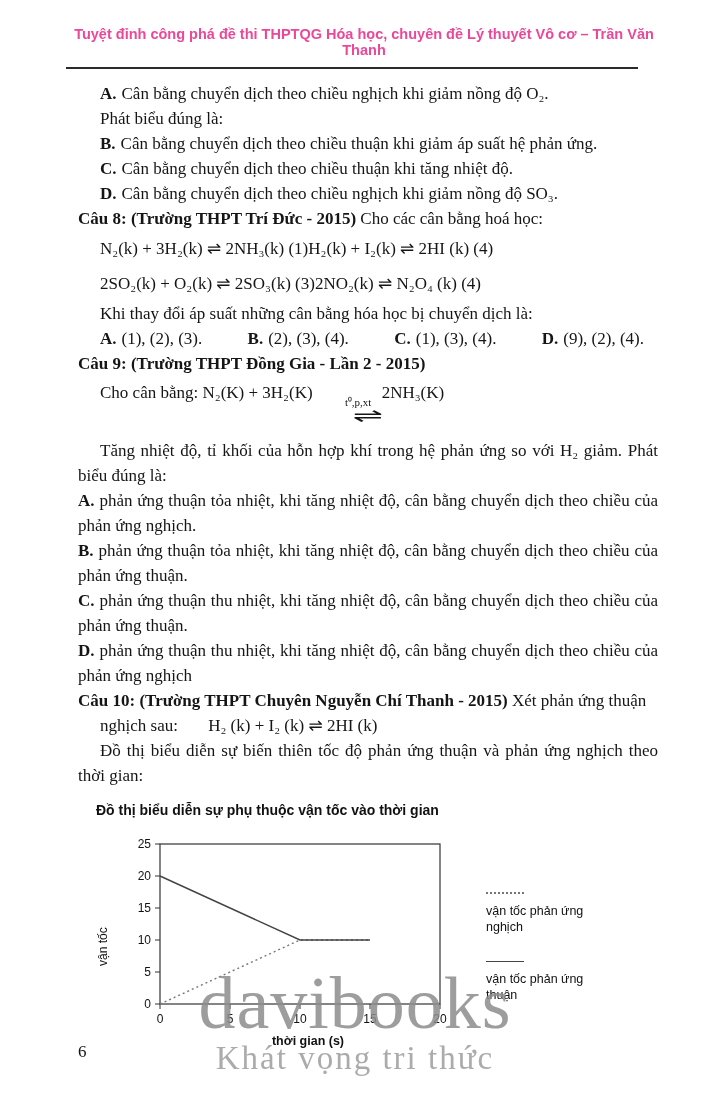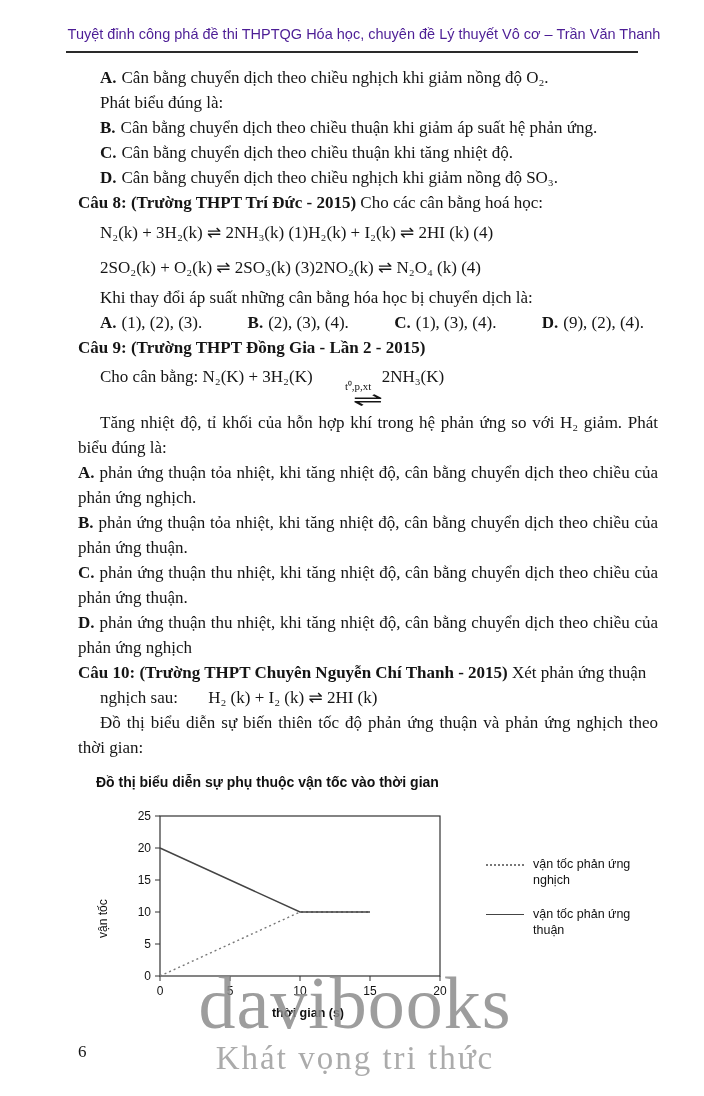--- a/index.html
+++ b/index.html
@@ -4,22 +4,22 @@
 <style>
   * { margin:0; padding:0; box-sizing:border-box; }
   html,body { background:#e8e8e8; }
   body { font-family:"Liberation Serif", serif; color:#151515; }
   .page {
     position:relative; width:704px; height:1096px; margin:0 auto;
     background:#ffffff; overflow:hidden;
   }
   .header {
     padding:26px 40px 4px 64px; text-align:center;
-    font-family:"Liberation Sans", sans-serif; font-weight:normal; font-size:14.5px;
-    color:#4c1d95;
+    font-family:"Liberation Sans", sans-serif; font-weight:bold; font-size:14.5px;
+    color:#ec4899;
   }
   .header-rule { border:none; border-top:2px solid #2a2a2a; margin:5px 66px 0 66px; }
   .content {
     padding:12px 46px 0 78px; font-size:17px; line-height:25px;
     text-align:justify;
   }
   .content p { margin:0; }
   .indent { text-indent:22px; }
   .opt-label { font-weight:bold; margin-right:5px; }
   .qhead-label { font-weight:bold; }
@@ -28,41 +28,41 @@
     display:flex; justify-content:flex-start;
     padding:5px 18px 5px 22px; font-size:17px;
   }
   .opts-row {
     display:flex; justify-content:space-between;
     padding:0 14px 0 22px;
   }
   .eq-line { padding:4px 0 2px 0; text-indent:22px; }
   .rxn-arrow {
     display:inline-flex; flex-direction:column; align-items:center;
-    vertical-align:-8px; line-height:1; margin:0 6px;
+    vertical-align:-8px; line-height:1; margin:12px 6px;
   }
   .rxn-cond { font-size:11px; line-height:11px; }
   .rxn-glyph { font-size:19px; line-height:16px; width:44px; text-align:center; transform:scaleX(1.9); }
   .q10-eq { margin-left:26px; }
 
   
   .chart-block { margin:14px 0 0 96px; font-family:"Liberation Sans", sans-serif; }
   .chart-title {
     font-weight:bold; font-size:14px; color:#111;
     text-align:left; width:470px; margin-bottom:14px;
   }
   .chart-body { display:flex; align-items:flex-start; }
   .ylabel {
     writing-mode:vertical-rl; transform:rotate(180deg);
     font-size:12px; color:#111; margin-top:70px; height:90px; text-align:center;
   }
   .plot-wrap { display:flex; flex-direction:column; align-items:center; }
   .xlabel { font-size:12.5px; font-weight:bold; color:#111; margin-top:2px; padding-left:46px; }
   .legend { display:flex; flex-direction:column; gap:18px; margin-left:26px; margin-top:52px; }
-  .legend-item { display:flex; align-items:flex-start; gap:9px; }
+  .legend-item { display:flex; align-items:flex-start; gap:9px;flex-direction:column; }
   .line-sample { width:38px; margin-top:8px; flex:none; }
   .line-sample.dotted { border-top:2px dotted #777; }
   .line-sample.solid  { border-top:1.5px solid #444; }
   .legend-label { font-size:12.5px; line-height:16px; color:#111; width:108px; }
 
   
   .watermark {
     position:absolute; left:140px; top:968px; width:430px;
     text-align:center; pointer-events:none; z-index:5;
   }

